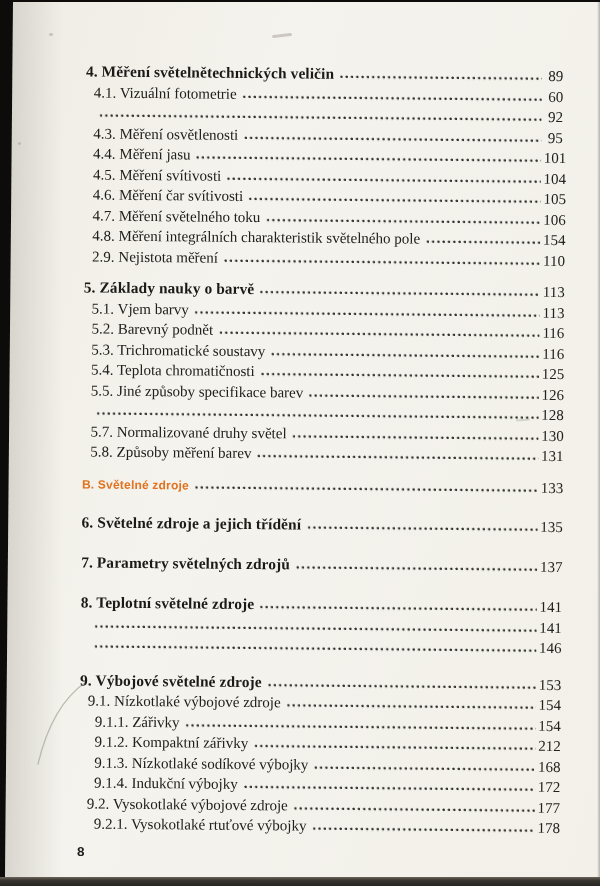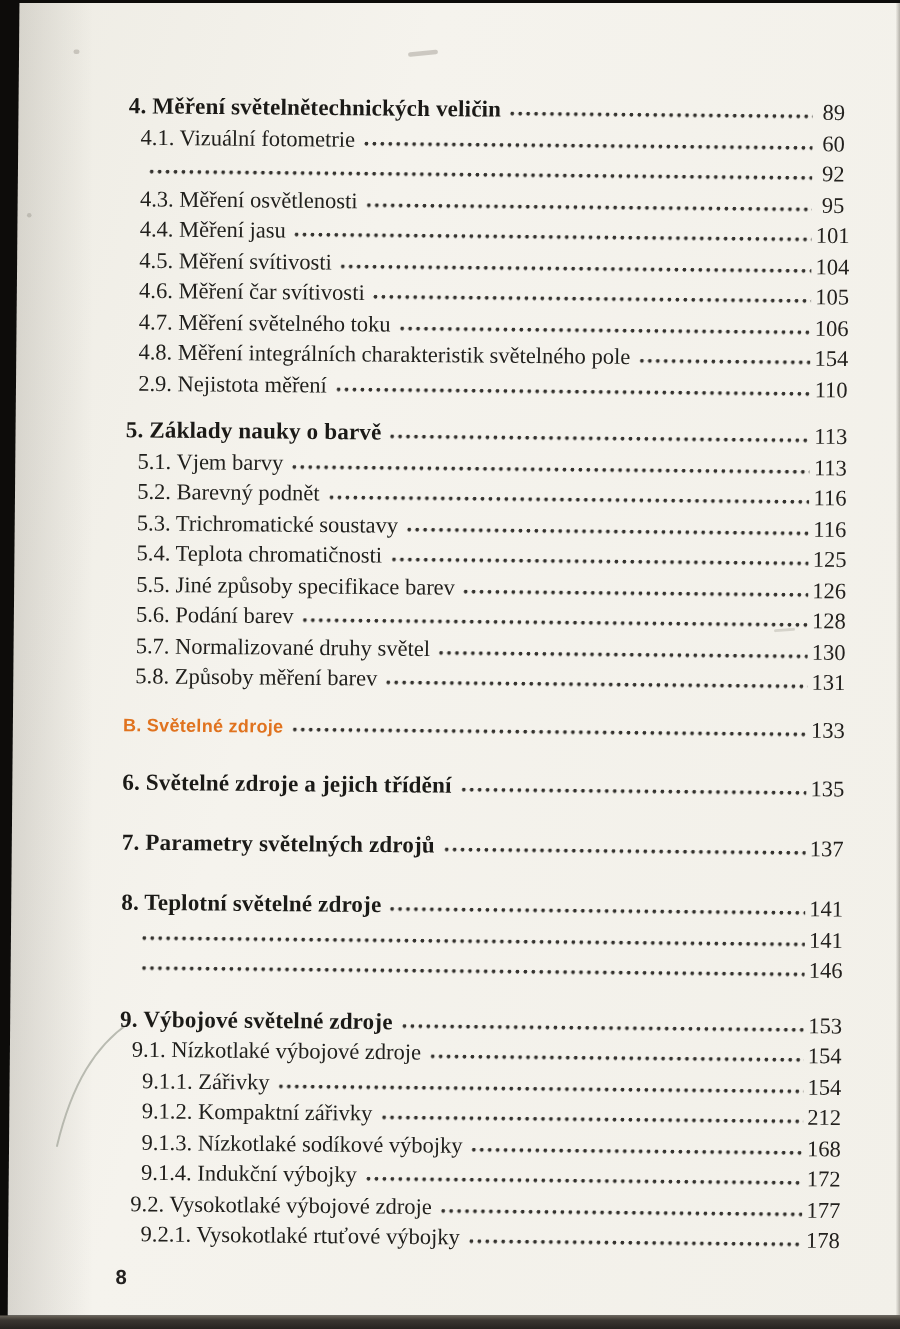--- a/index.html
+++ b/index.html
@@ -168,21 +168,20 @@
         <span class="lbl">5.4. Teplota chromatičnosti</span>
         <span class="leader"></span>
         <span class="pg">125</span>
       </div>
     <div class="row l2">
         <span class="lbl">5.5. Jiné způsoby specifikace barev</span>
         <span class="leader"></span>
         <span class="pg">126</span>
       </div>
     <div class="row l2">
-        <span class="lbl">5.6. Podání barev</span>
         <span class="leader"></span>
         <span class="pg">128</span>
       </div>
     <div class="row l2">
         <span class="lbl">5.7. Normalizované druhy světel</span>
         <span class="leader"></span>
         <span class="pg">130</span>
       </div>
     <div class="row l2">
         <span class="lbl">5.8. Způsoby měření barev</span>

